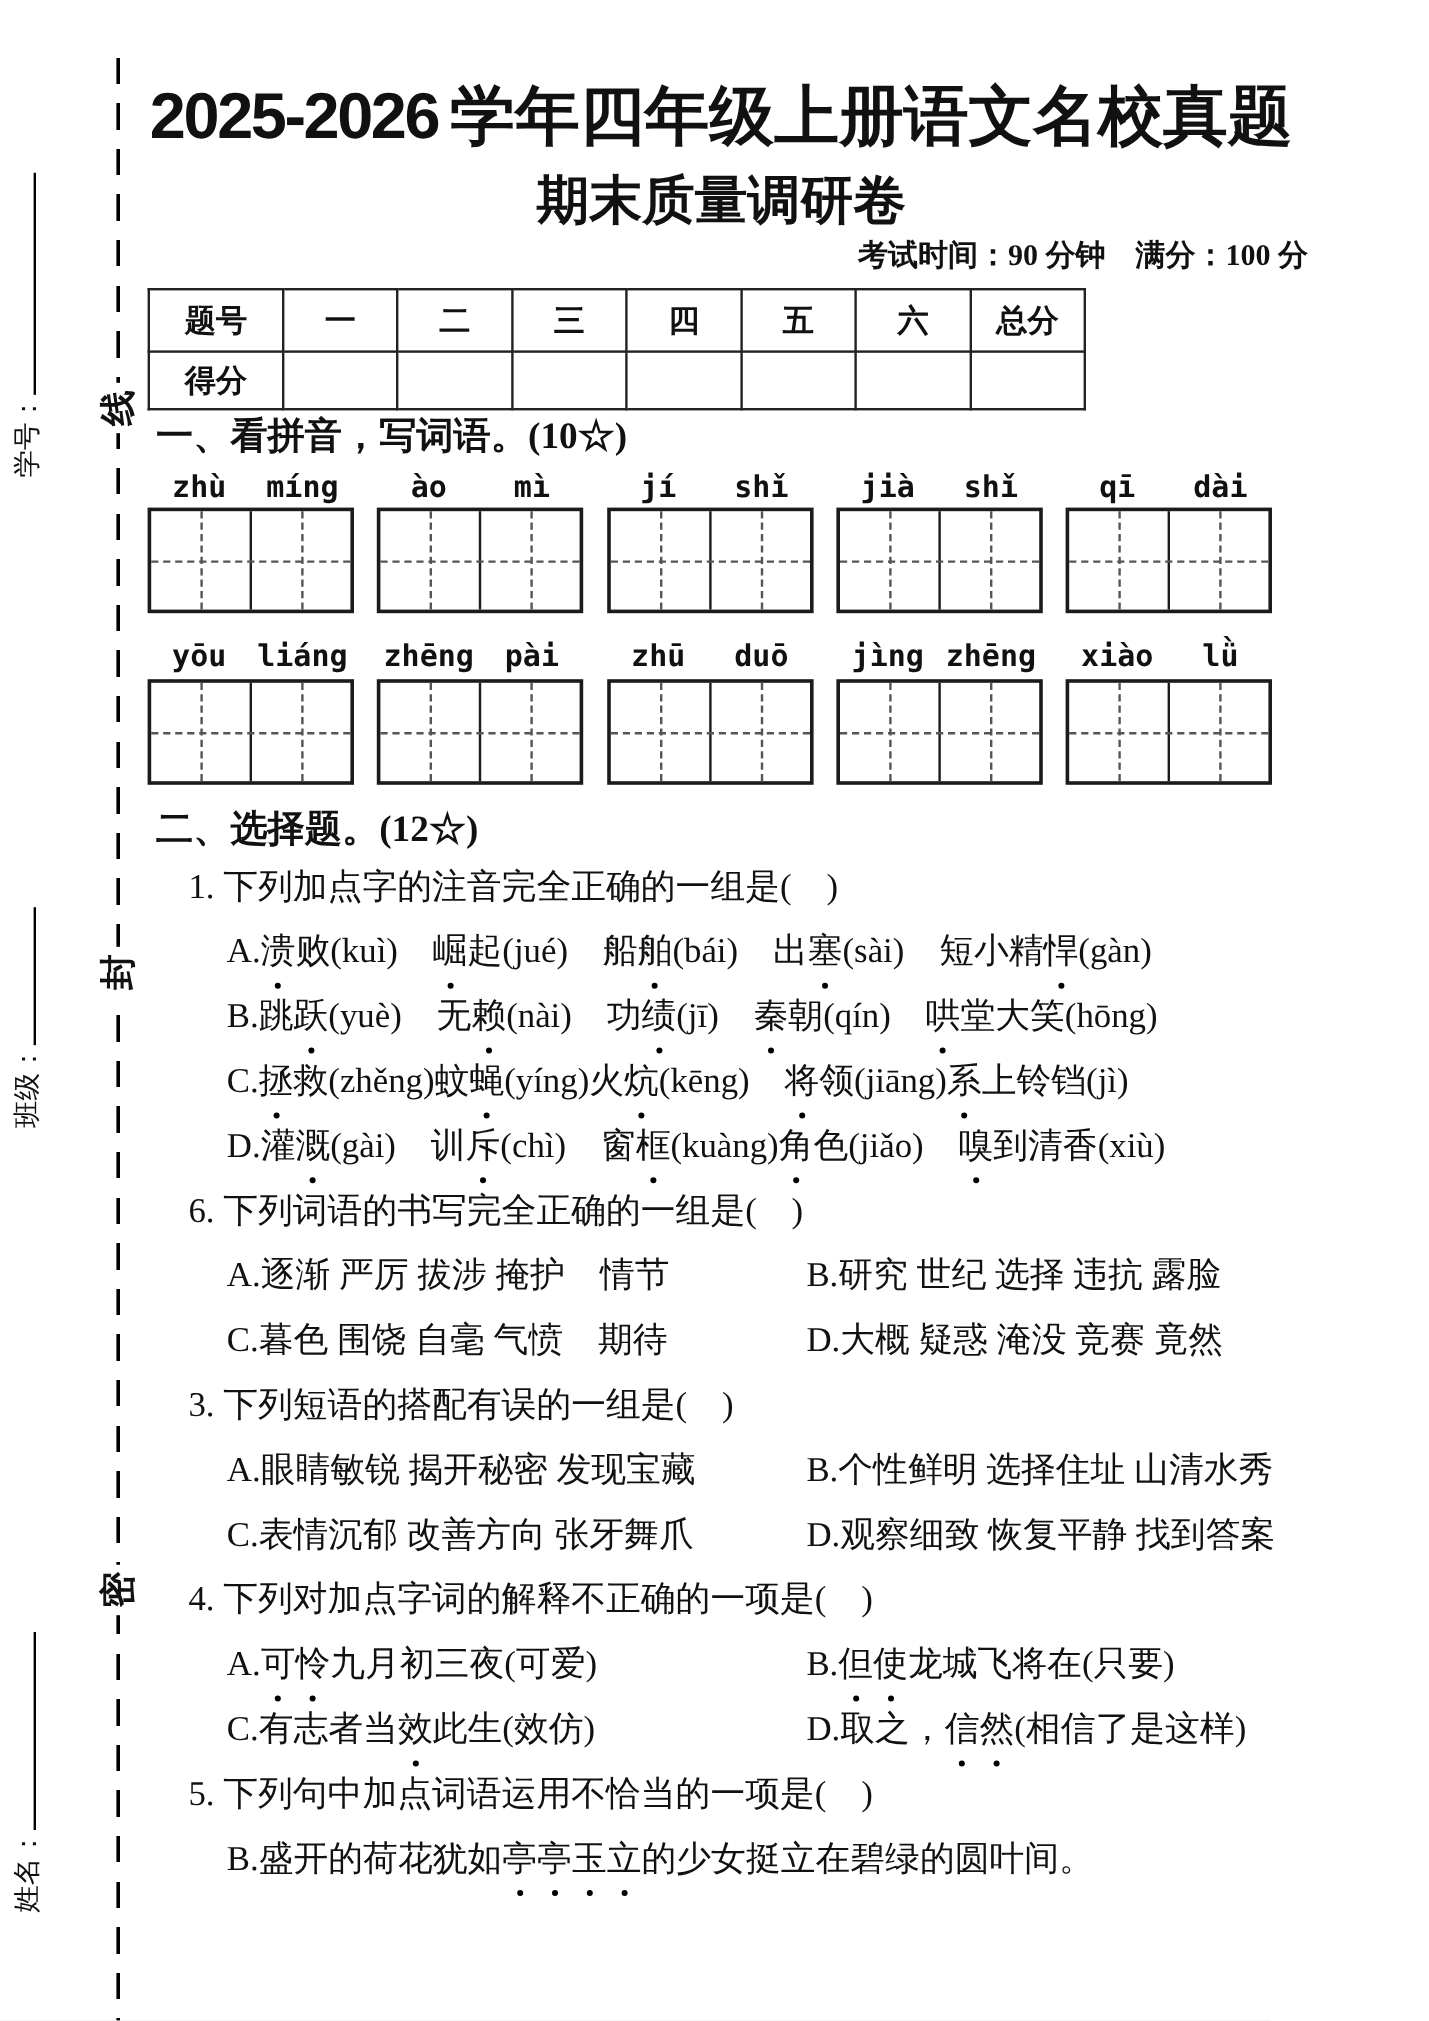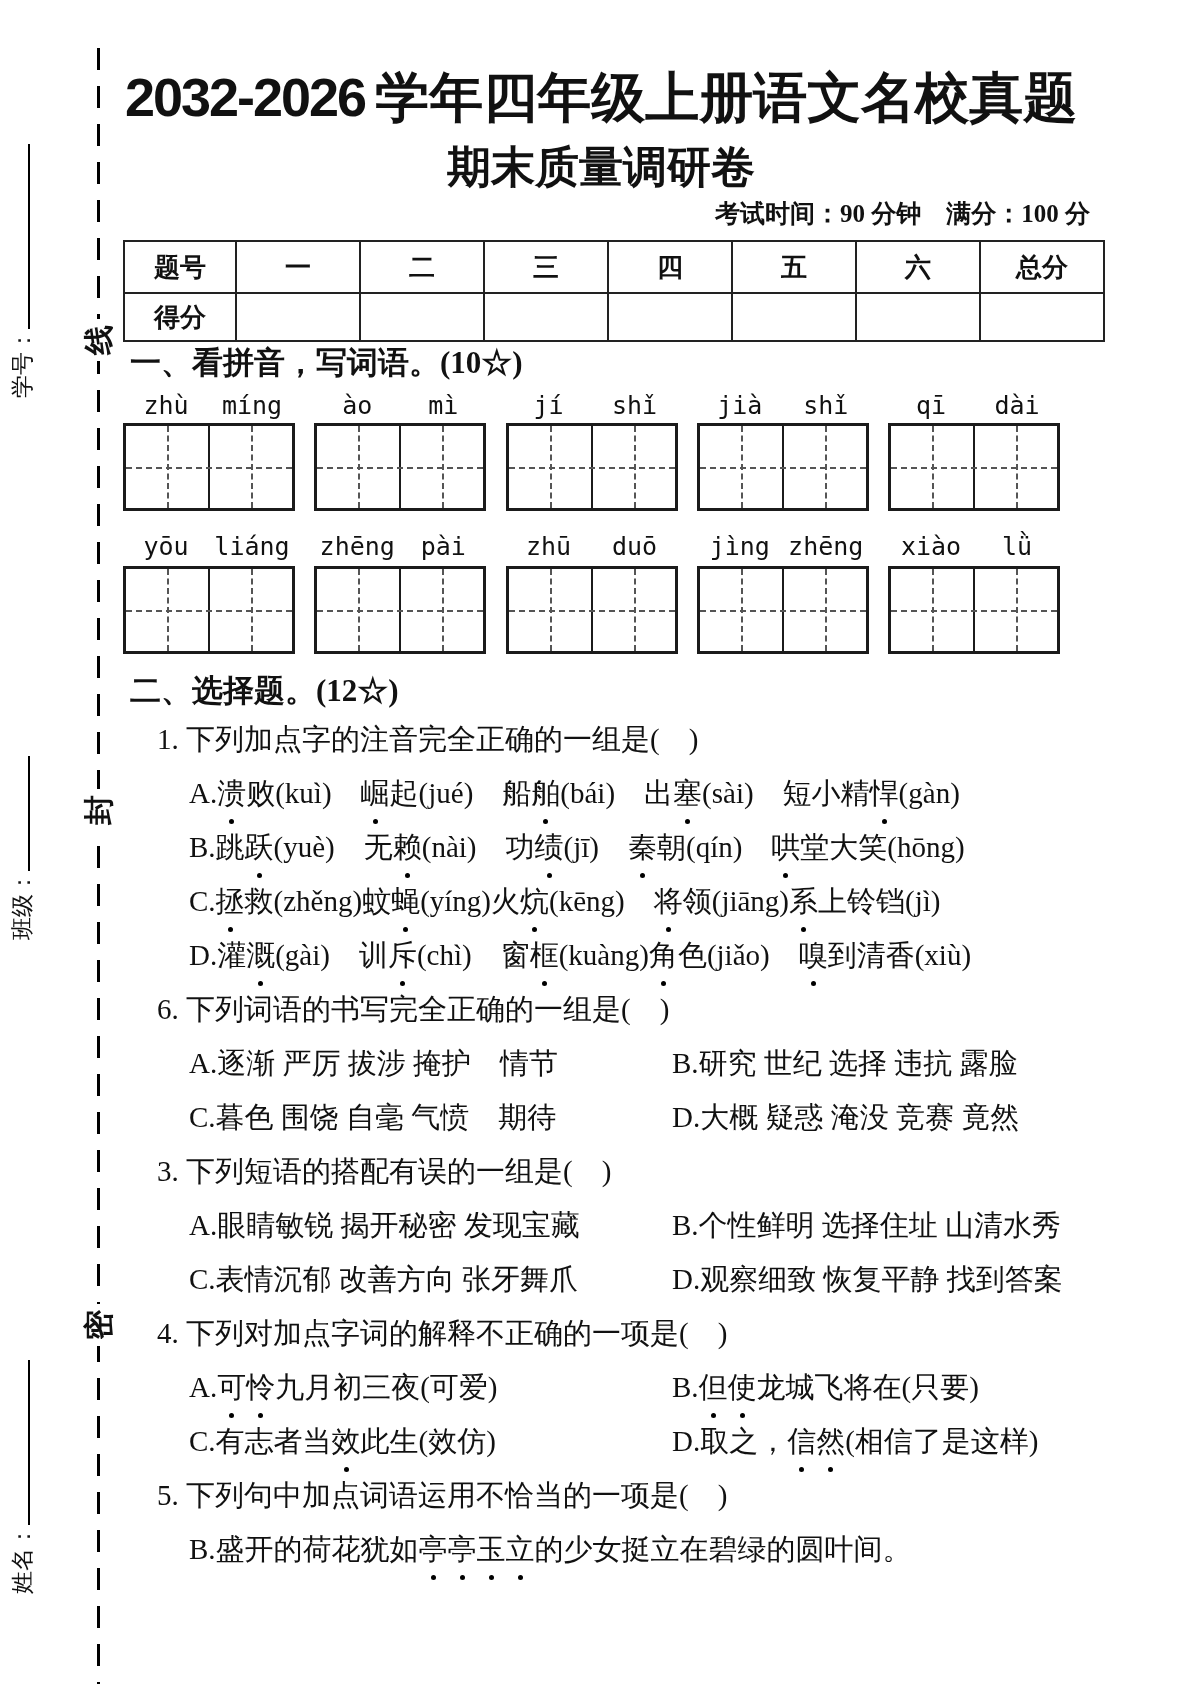--- a/index.html
+++ b/index.html
@@ -18,34 +18,34 @@
   
   .title1{position:absolute;left:112px;top:62px;width:978px;text-align:center;
     font-size:54px;font-weight:bold;line-height:70px;white-space:nowrap;}
   .title1 .tnum{font-family:"Liberation Sans","DejaVu Sans",sans-serif;letter-spacing:-2px;margin-right:10px;}
   .title2{position:absolute;left:112px;top:140px;width:978px;text-align:center;
     font-size:44px;font-weight:bold;line-height:56px;}
   .exam-info{position:absolute;left:112px;top:199px;width:978px;text-align:right;
     font-size:25px;font-weight:bold;line-height:30px;}
 
   
-  .score-table{position:absolute;left:123px;top:240px;width:982px;border-collapse:collapse;
+  .score-table{position:absolute;left:123px;top:240px;width:782px;border-collapse:collapse;
     table-layout:fixed;font-size:26px;}
   .score-table td{border:2px solid #222;text-align:center;padding:0;}
   .score-table tr:first-child td{height:50px;font-weight:bold;}
   .score-table tr:last-child td{height:46px;text-align:center;}
   .score-table td:first-child{font-weight:bold;}
 
   
   .sec-h{position:absolute;left:130px;font-size:31px;font-weight:bold;line-height:38px;white-space:nowrap;text-align:right;}
 
   
   .py-row{position:absolute;left:123px;width:937px;display:flex;justify-content:space-between;
     font-family:"DejaVu Sans Mono","Liberation Mono",monospace;font-size:25px;line-height:32px;}
-  .py-group{width:172px;display:flex;}
+  .py-group{width:172px;display:flex;font-weight:bold;}
   .py-syl{flex:1;text-align:center;white-space:nowrap;}
   .hz-row{position:absolute;left:123px;width:937px;display:flex;justify-content:space-between;}
   .hz-group{width:172px;height:88px;border:3px solid #1b1b1b;box-sizing:border-box;
     position:relative;display:flex;background:#fff;}
   .hz-cell{flex:1;position:relative;}
   .hz-cell + .hz-cell{border-left:2px solid #1b1b1b;}
   .hz-cell::before{content:"";position:absolute;left:50%;top:0;bottom:0;border-left:2px dashed #555;}
   .hz-group::after{content:"";position:absolute;left:0;right:0;top:50%;border-top:2px dashed #555;}
 
   
@@ -74,21 +74,21 @@
     <span>学号：</span><span class="mblank" style="width:185px"></span>
   </div>
   <div class="mfield" style="left:36px;top:910px">
     <span>班级：</span><span class="mblank" style="width:115px"></span>
   </div>
   <div class="mfield" style="left:36px;top:1564px">
     <span>姓名：</span><span class="mblank" style="width:165px"></span>
   </div>
 
   <div class="title1">
-    <span class="tnum">2032-2026</span><span>学年四年级上册语文名校真题</span>
+    <span class="tnum">2025-2026</span><span>学年四年级上册语文名校真题</span>
   </div>
   <div class="title2">期末质量调研卷</div>
   <div class="exam-info">考试时间：90 分钟　满分：100 分</div>
 
   <table class="score-table">
     <colgroup>
         <col style="width:112px">
         <col>
         <col>
         <col>

